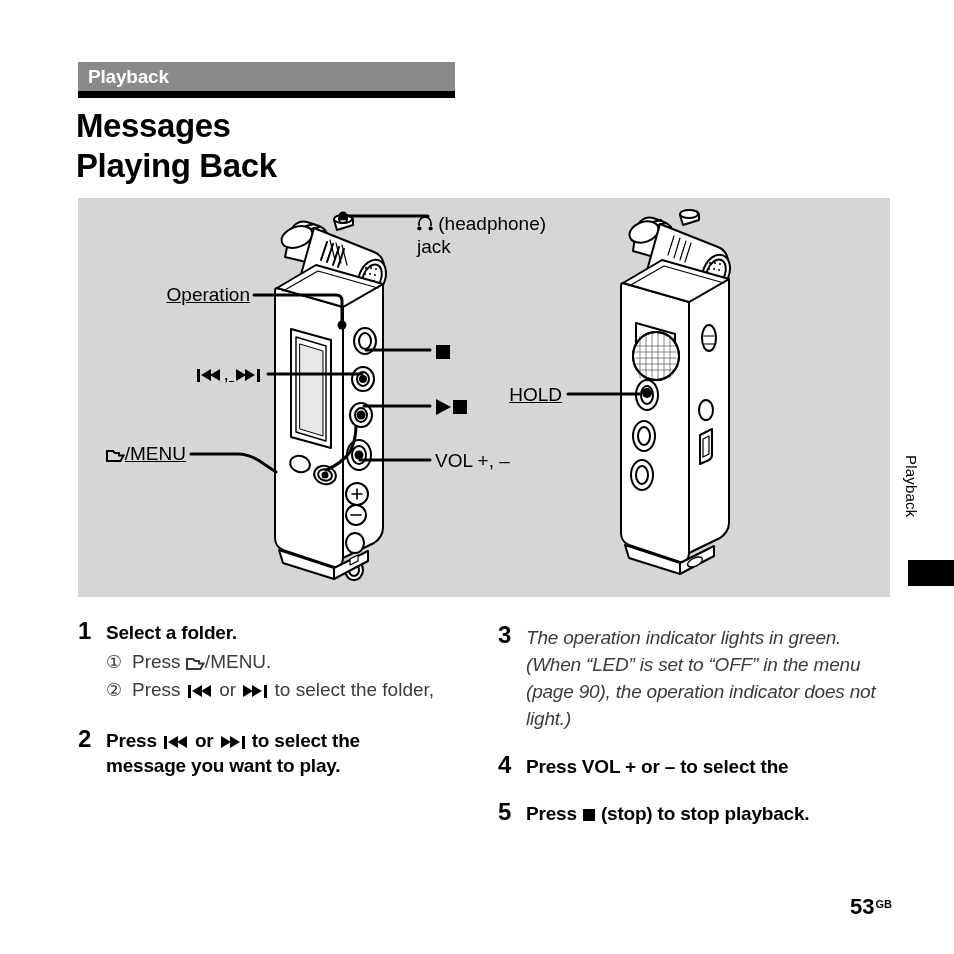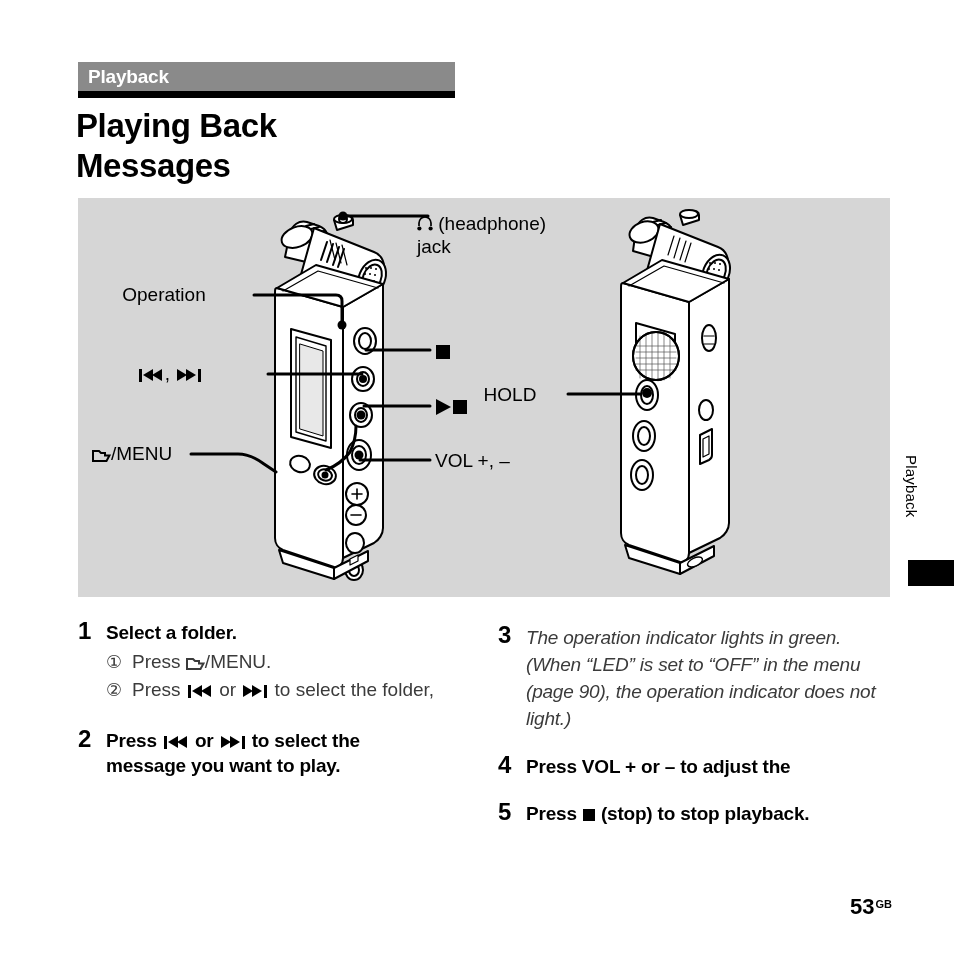--- a/index.html
+++ b/index.html
@@ -72,21 +72,21 @@
   }
 
   
   .callout {
     position: absolute;
     font-size: 19px;
     line-height: 23px;
     color: #000;
     white-space: nowrap;
   }
-  .callout.right-align { text-align: center; }
+  .callout.right-align { text-align: right; text-decoration: underline; }
 
   
   .col-left {
     position: absolute;
     left: 78px;
     top: 620px;
     width: 400px;
   }
   .col-right {
     position: absolute;
@@ -244,22 +244,22 @@
 </style>
 </head>
 <body>
 
 <div class="section-bar">
   <span class="section-bar-label">Playback</span>
 </div>
 <div class="section-rule"></div>
 
 <div class="page-title">
+  <div>Messages</div>
   <div>Playing Back</div>
-  <div>Messages</div>
 </div>
 
 <div class="figure-panel">
 
   <svg class="figure-svg" viewBox="0 0 812 399">
     <g fill="none" stroke="#000" stroke-width="2" stroke-linejoin="round" stroke-linecap="round">
 
       <g>
 
         <path d="M207,59 L212,35 C214,27 221,22 229,24 L241,28 C249,31 252,39 250,47 L245,68 Z" fill="#ffffff"></path>
@@ -521,21 +521,21 @@
 <div class="col-right">
 
   <div class="step">
     <span class="step-num">3</span>
     <div class="step-body cont-indent" style="padding-left:0;">The operation indicator lights in green. (When “LED” is set to “OFF” in the menu (page 90), the operation indicator does not light.)</div>
   </div>
 
   <div class="step" style="margin-top:22px;">
     <span class="step-num">4</span>
     <div class="step-head">
-      <div>Press VOL + or – to adjust the</div>
+      <div>Press VOL + or – to select the</div>
     </div>
   </div>
 
   <div class="step" style="margin-top:22px;">
     <span class="step-num">5</span>
     <div class="step-head">
       <span>Press </span><span class="g-stop"></span><span> (stop) to stop playback.</span>
     </div>
   </div>
 </div>

